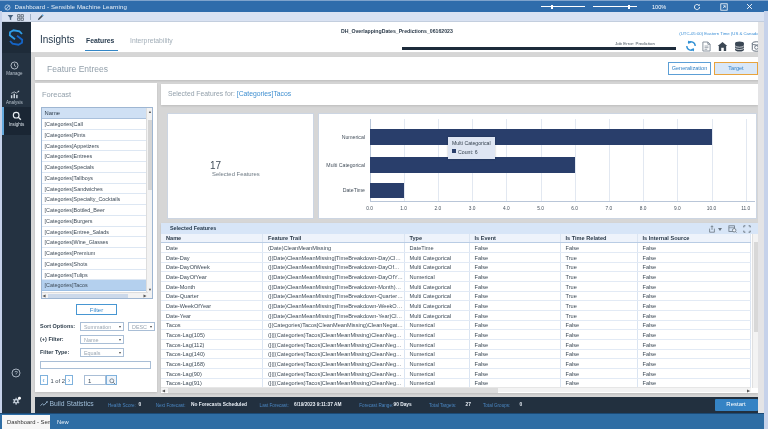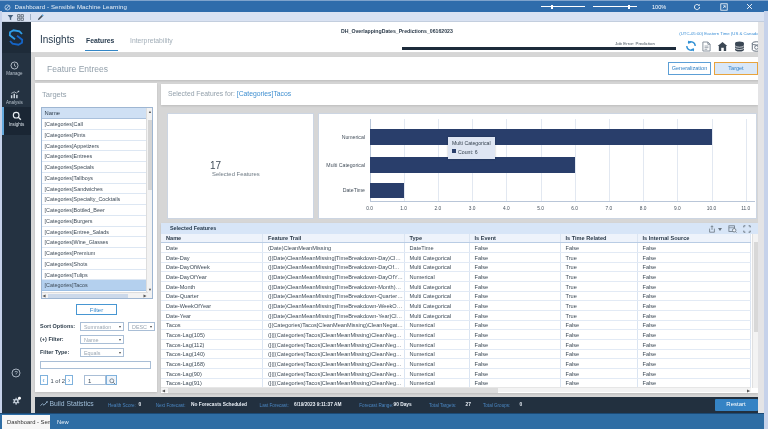--- a/index.html
+++ b/index.html
@@ -227,21 +227,21 @@
     <circle cx="6" cy="7" r="2" fill="none" stroke="#556170" stroke-width=".9"></circle>
   </svg>
 
 <div class="a" id="foband">
   <div class="a" id="fotitle">Feature Entrees</div>
   <div class="btn" id="btngen">Generalization</div>
   <div class="btn" id="btntgt">Target</div>
 </div>
 
 <div class="a" id="tpanel">
-  <div class="a" id="ttitle">Targets</div>
+  <div class="a" id="ttitle">Forecast</div>
   <div class="a" id="tlist">
     <div id="tlhead">Name</div>
 <div class="trow">[Categories]Call</div>
 <div class="trow">[Categories]Pints</div>
 <div class="trow">[Categories]Appetizers</div>
 <div class="trow">[Categories]Entrees</div>
 <div class="trow">[Categories]Specials</div>
 <div class="trow">[Categories]Tallboys</div>
 <div class="trow">[Categories]Sandwiches</div>
 <div class="trow">[Categories]Specialty_Cocktails</div>

